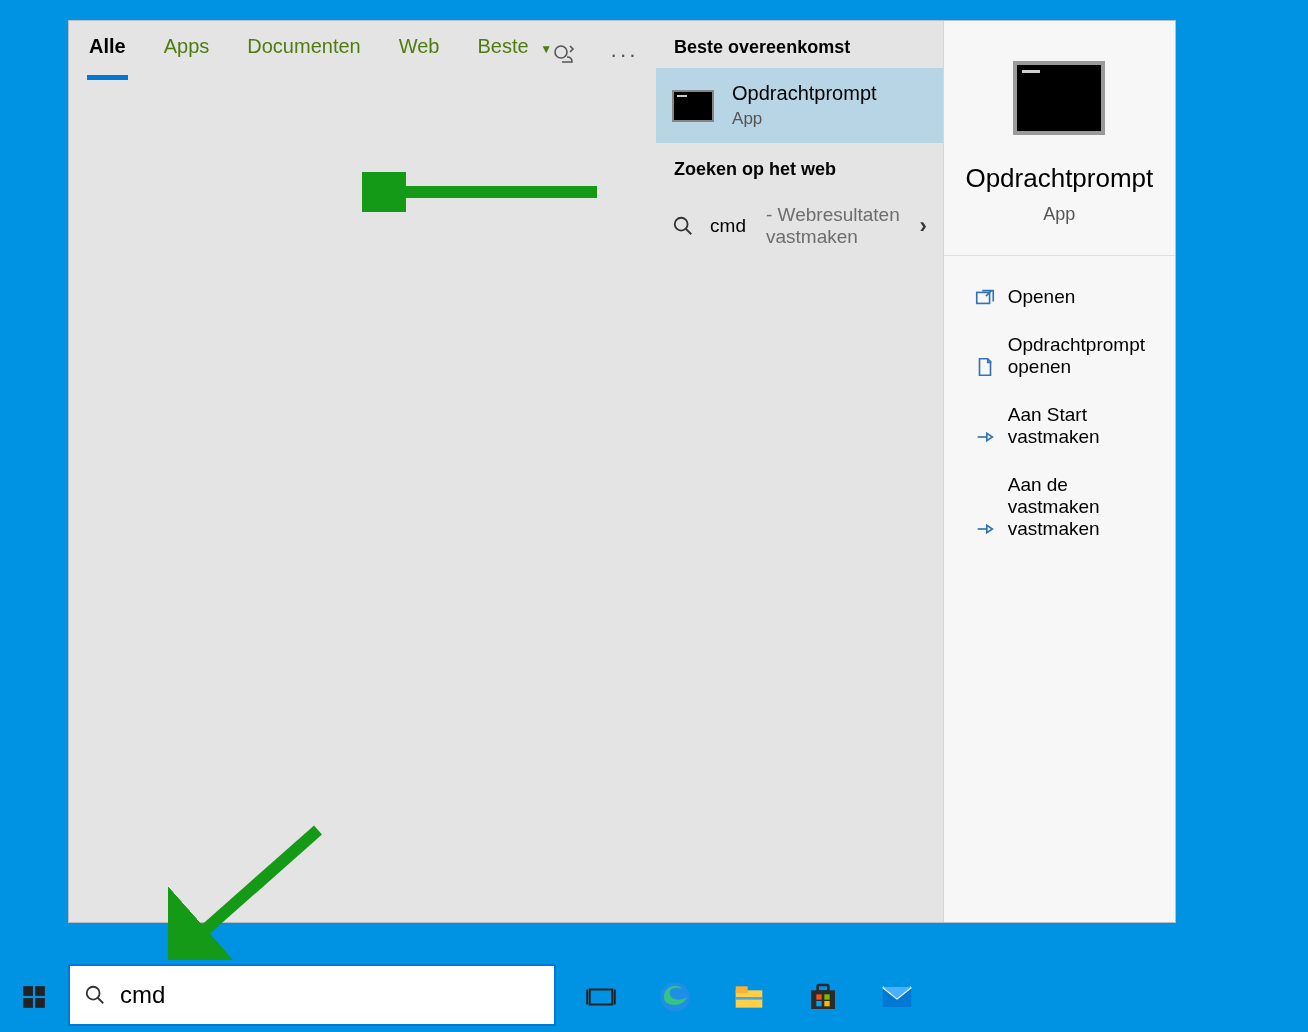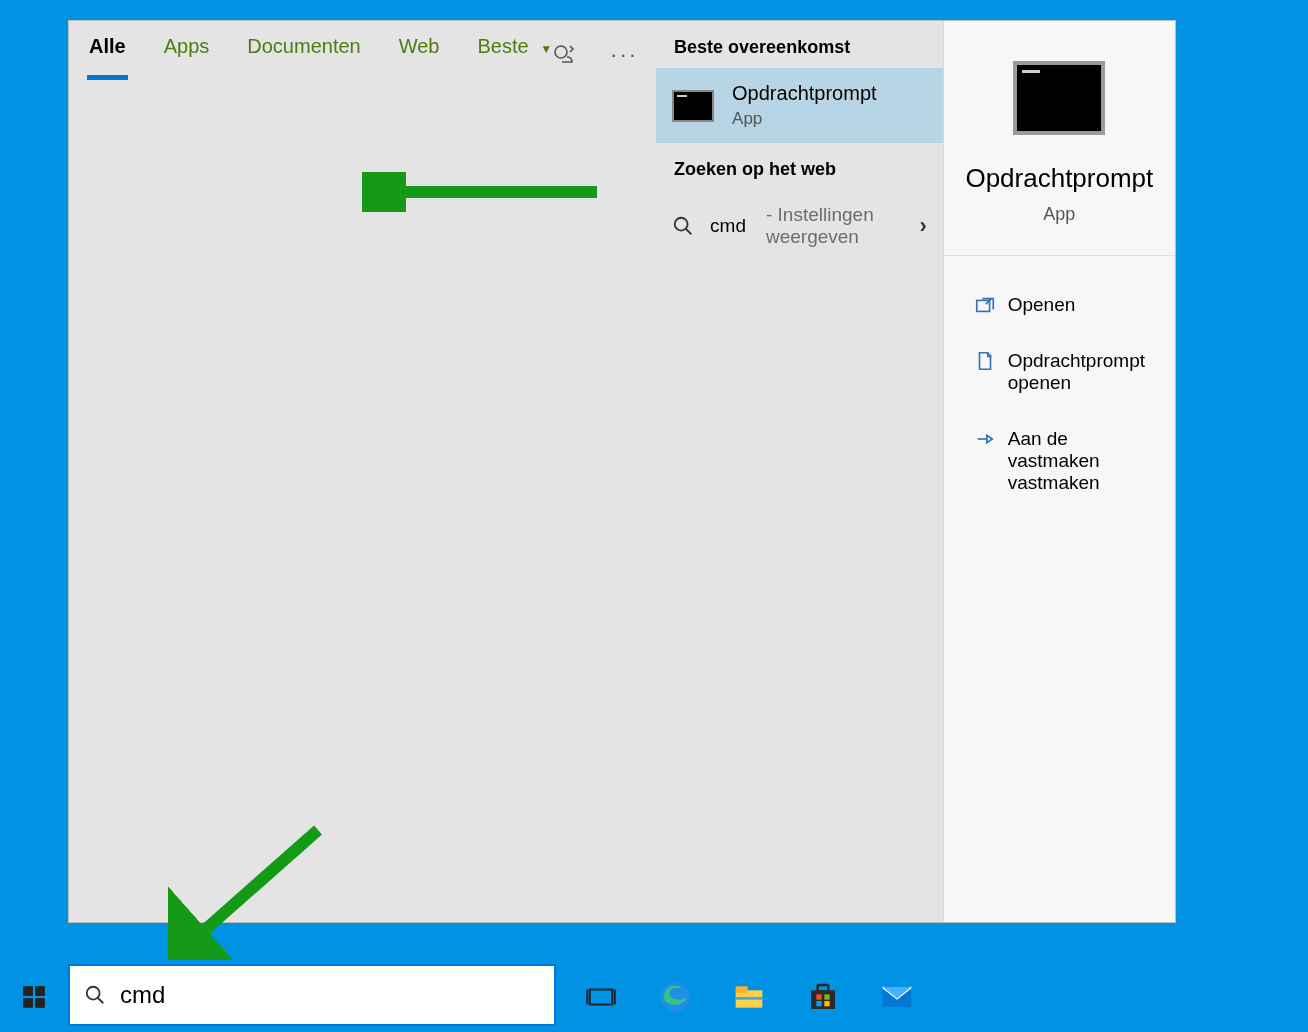--- a/index.html
+++ b/index.html
@@ -75,21 +75,21 @@
     background:#000; border:4px solid #9a9a9a;
     position:relative;
   }
   .big-thumb::after{
     content:""; position:absolute; left:5px; top:5px; width:18px; height:3px; background:#cfcfcf;
   }
   .preview-title { font-size: 26px; margin-top: 28px; font-weight: 500; }
   .preview-sub { font-size: 18px; color:#555; margin-top: 10px; }
 
   .actions { padding: 22px 26px; display:flex; flex-direction:column; gap: 10px; }
-  .action { display:flex; align-items:flex-start; gap:12px; font-size: 19px; color:#000; padding: 8px 4px; cursor:pointer;margin-top:8px; }
+  .action { display:flex; align-items:flex-end; gap:12px; font-size: 19px; color:#000; padding: 8px 4px; cursor:pointer; }
   .action .aicon { width: 22px; height: 22px; color:#3474b4; flex-shrink:0; display:flex; align-items:center; justify-content:center;}
   .action .aicon svg { width:22px; height:22px; }
 
   
   .taskbar {
     position:absolute; left:0; right:0; bottom:0; height: 70px;
     background: rgba(255,255,255,0); 
     display:flex; align-items:center;
   }
   .start-btn {
@@ -171,21 +171,21 @@
       <div class="section-label">Zoeken op het web</div>
 
       <div class="web-item">
         <span class="search-ico">
           <svg viewBox="0 0 24 24" width="22" height="22">
               <circle class="mag" cx="10" cy="10" r="7"></circle>
               <line class="mag" x1="15" y1="15" x2="21" y2="21"></line>
             </svg>
         </span>
         <span class="query">cmd</span>
-        <span class="muted">- Instellingen weergeven</span>
+        <span class="muted">- Webresultaten vastmaken</span>
         <span class="chevron">›</span>
       </div>
 
     </div>
 
     <div class="right-pane">
       <div class="preview-header">
         <div class="big-thumb"></div>
         <div class="preview-title">Opdrachtprompt</div>
         <div class="preview-sub">App</div>
@@ -202,20 +202,29 @@
           <span>Openen</span>
         </div>
         <div class="action">
           <span class="aicon">
             <svg viewBox="0 0 24 24" fill="none" stroke="#3474b4" stroke-width="1.8">
                 <path d="M6 3h9l3 3v15H6z"></path>
                 <path d="M15 3v4h4"></path>
               </svg>
           </span>
           <span>Opdrachtprompt openen</span>
+        </div>
+        <div class="action">
+          <span class="aicon">
+            <svg viewBox="0 0 24 24" fill="none" stroke="#3474b4" stroke-width="1.8">
+                <path d="M4 12h10"></path>
+                <path d="M14 8v8l6-4z"></path>
+              </svg>
+          </span>
+          <span>Aan Start vastmaken</span>
         </div>
         <div class="action">
           <span class="aicon">
             <svg viewBox="0 0 24 24" fill="none" stroke="#3474b4" stroke-width="1.8">
                 <path d="M4 12h10"></path>
                 <path d="M14 8v8l6-4z"></path>
               </svg>
           </span>
           <span>Aan de vastmaken vastmaken</span>
         </div>

